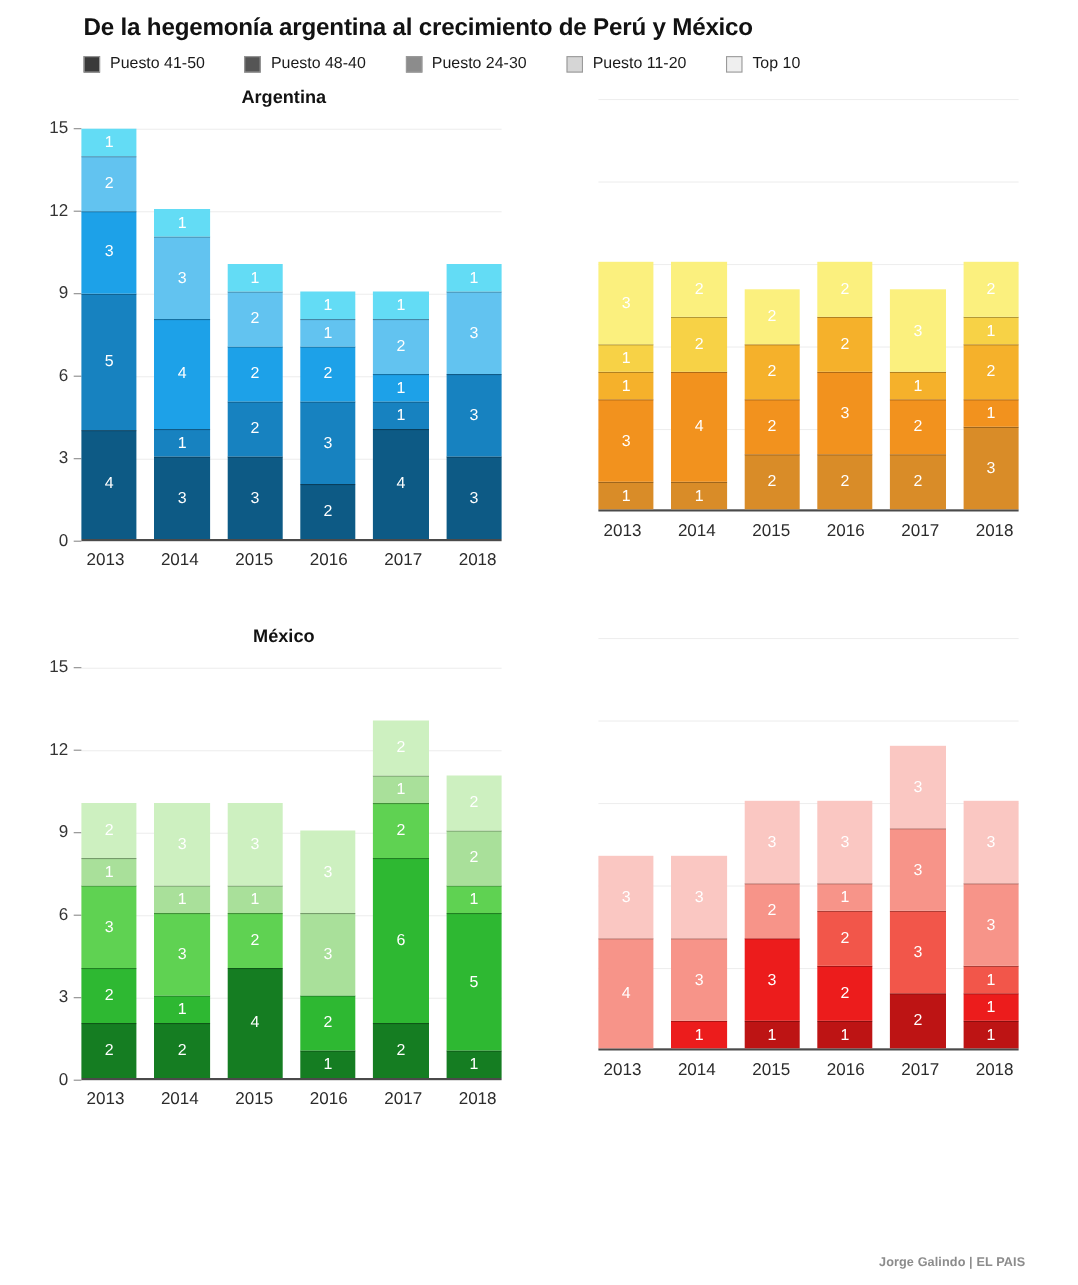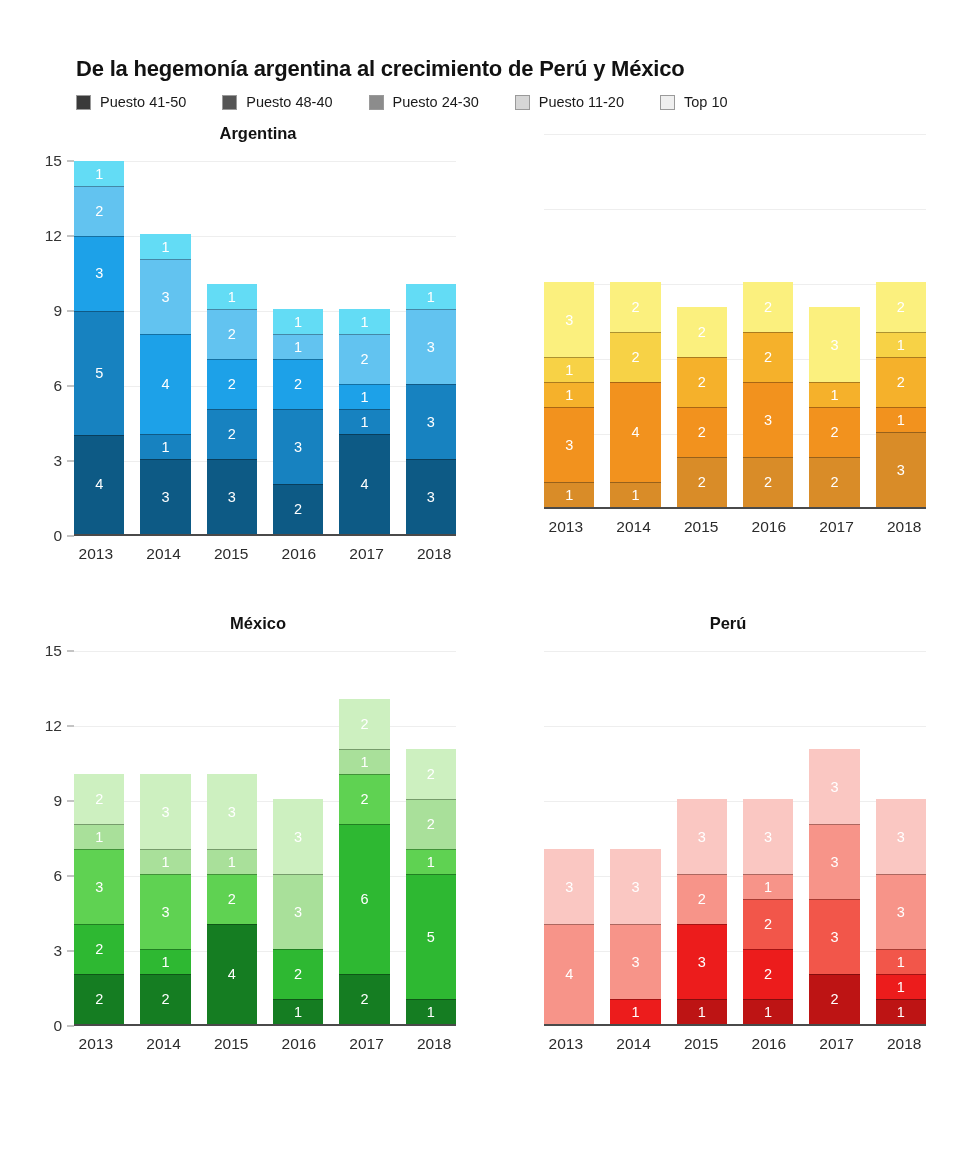--- a/index.html
+++ b/index.html
@@ -7,21 +7,21 @@
     margin: 0; padding: 0;
     width: 980px; height: 1168px;
     background: #ffffff;
     font-family: "Liberation Sans", sans-serif;
     color: #1a1a1a;
     overflow: hidden;
   }
   #root { width: 980px; height: 1168px; position: relative; }
 
   
-  .header { padding: 12px 40px 0 76px; margin-top: 44px; }
+  .header { padding: 12px 40px 0 76px; }
   .chart-title {
     font-size: 22px; font-weight: bold; letter-spacing: -0.2px;
     color: #121212; margin: 0 0 12px 0; line-height: 1.2;
   }
   .chart-subtitle {
     font-size: 16px; font-weight: normal; color: #3c3c3c;
     line-height: 1.42; margin: 0 0 12px 0; max-width: 880px;
   }
 
   
@@ -530,21 +530,20 @@
         <div class="xaxis">
           <div class="xtick">2013</div>
           <div class="xtick">2014</div>
           <div class="xtick">2015</div>
           <div class="xtick">2016</div>
           <div class="xtick">2017</div>
           <div class="xtick">2018</div>
         </div>
       </div>
       <div class="panel">
-        <div class="panel-title">Perú</div>
         <div class="plot-wrap">
           <div class="plot">
             <div class="gridline zero" style="top: 375px;"></div>
             <div class="gridline" style="top: 300px;"></div>
             <div class="gridline" style="top: 225px;"></div>
             <div class="gridline" style="top: 150px;"></div>
             <div class="gridline" style="top: 75px;"></div>
             <div class="gridline" style="top: 0px;"></div>
             <div class="bars">
               <div class="bar-col">

